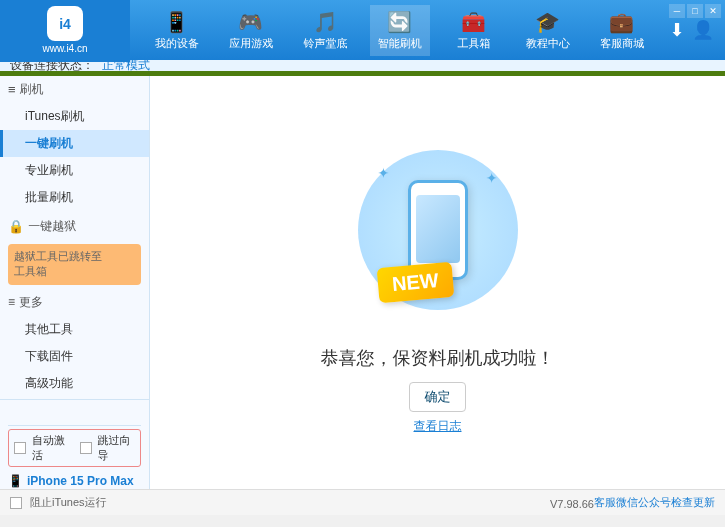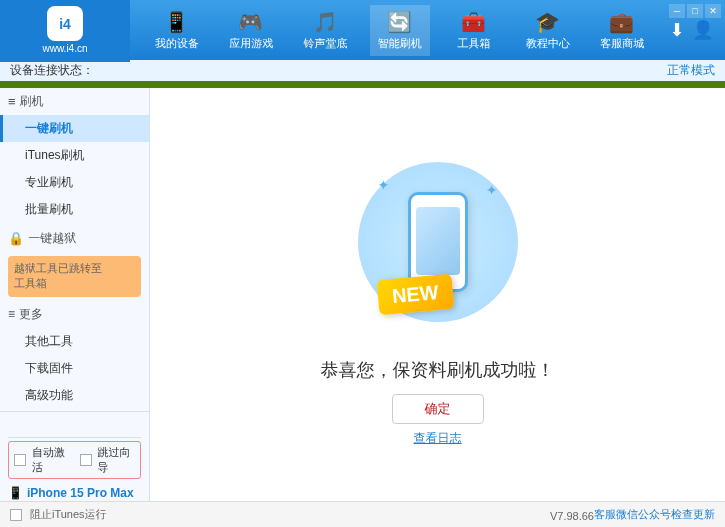--- a/index.html
+++ b/index.html
@@ -12,21 +12,21 @@
     .logo-text { color: #fff; font-size: 10px; margin-top: 2px; }
     .nav-items { display: flex; flex: 1; height: 60px; align-items: center; justify-content: space-around; padding: 0 10px; }
     .nav-item { display: flex; flex-direction: column; align-items: center; color: #fff; cursor: pointer; padding: 5px 8px; min-width: 60px; }
     .nav-item.active { background: rgba(255,255,255,0.2); }
     .nav-item .nav-icon { font-size: 20px; margin-bottom: 2px; }
     .nav-item .nav-label { font-size: 11px; white-space: nowrap; }
     .header-right { display: flex; align-items: center; padding-right: 10px; gap: 8px; }
     .header-btn { color: #fff; font-size: 18px; cursor: pointer; }
 
     
-    .breadcrumb { height: 28px; background: #e8f4ff; border-bottom: 7px solid #4d7c0f; display: flex; align-items: center; padding: 0 10px; font-size: 12px; color: #333; justify-content: space-between; }
+    .breadcrumb { height: 16px; background: #e8f4ff; border-bottom: 5px solid #4d7c0f; display: flex; align-items: center; padding: 0 10px; font-size: 12px; color: #333; }
     .breadcrumb span.sep { margin: 0 4px; color: #999; }
     .breadcrumb span.active { color: #1a7fd4; }
 
     
     .main-layout { display: flex; height: calc(527px - 60px - 28px - 26px); }
 
     
     .sidebar { width: 150px; background: #f5f9ff; border-right: 1px solid #d0e4f5; overflow-y: auto; flex-shrink: 0; }
     .sidebar-section { margin-bottom: 2px; }
     .sidebar-section-header { display: flex; align-items: center; padding: 5px 8px; color: #555; font-size: 12px; cursor: pointer; }
@@ -43,21 +43,21 @@
     
     .phone-circle { width: 160px; height: 160px; background: radial-gradient(circle, #c8eeff, #a8d8ff); border-radius: 50%; display: flex; align-items: center; justify-content: center; position: relative; }
     .phone-body { width: 60px; height: 100px; background: #fff; border-radius: 10px; border: 3px solid #5ab0e8; position: relative; display: flex; flex-direction: column; align-items: center; box-shadow: 2px 2px 8px rgba(0,0,0,0.15); }
     .phone-screen { width: 44px; height: 68px; background: linear-gradient(135deg, #c8e8ff, #90c8f0); margin-top: 12px; border-radius: 4px; }
     .phone-home { width: 10px; height: 10px; background: #5ab0e8; border-radius: 50%; margin-top: 4px; }
     .new-badge { position: absolute; bottom: 10px; left: 20px; background: linear-gradient(135deg, #ffd700, #ffaa00); border-radius: 6px; padding: 6px 14px; color: #fff; font-size: 20px; font-weight: bold; transform: rotate(-5deg); box-shadow: 2px 2px 6px rgba(0,0,0,0.2); }
     .sparkle { position: absolute; color: #5ab0e8; font-size: 14px; }
     .sparkle.tl { top: 15px; left: 20px; }
     .sparkle.tr { top: 20px; right: 20px; }
     .success-text { font-size: 18px; color: #333; margin: 16px 0 12px; }
-    .confirm-btn { width: 92px; height: 30px; background: #fff; border: 1px solid #ccc; border-radius: 4px; cursor: pointer; font-size: 13px; color: #b91c1c; display: flex; align-items: center; justify-content: center; }
+    .confirm-btn { width: 57px; height: 30px; background: #fff; border: 1px solid #ccc; border-radius: 4px; cursor: pointer; font-size: 13px; color: #0c4a6e; display: flex; align-items: center; justify-content: center; }
     .log-link { font-size: 12px; color: #1a7fd4; cursor: pointer; margin-top: 6px; text-decoration: underline; }
 
     
     .bottom-bar { height: 26px; background: #f5f5f5; border-top: 1px solid #ddd; display: flex; align-items: center; justify-content: space-between; padding: 0 10px; font-size: 11px; color: #666; width: 100%; }
     .bottom-left { display: flex; align-items: center; gap: 8px; }
     .bottom-right { display: flex; align-items: flex-end; gap: 0; }
 
     
     .device-section { border-top: 1px solid #d0e4f5; padding: 22px 8px; }
     .autodetect-row { display: flex; align-items: center; gap: 6px; padding: 3px 0; border: 1px solid #e88; border-radius: 3px; padding: 3px 5px; margin-bottom: 4px; }
@@ -132,25 +132,25 @@
 
   <div class="main-layout">
 
     <div class="sidebar">
 
       <div class="sidebar-section">
         <div class="sidebar-section-header">
           <span class="sect-icon">≡</span>
           <span>刷机</span>
         </div>
+        <div class="sidebar-item">
+          <span>iTunes刷机</span>
+        </div>
         <div class="sidebar-item active">
           <span>一键刷机</span>
-        </div>
-        <div class="sidebar-item">
-          <span>iTunes刷机</span>
         </div>
         <div class="sidebar-item">
           <span>专业刷机</span>
         </div>
         <div class="sidebar-item">
           <span>批量刷机</span>
         </div>
       </div>
 
       <div class="sidebar-section">

